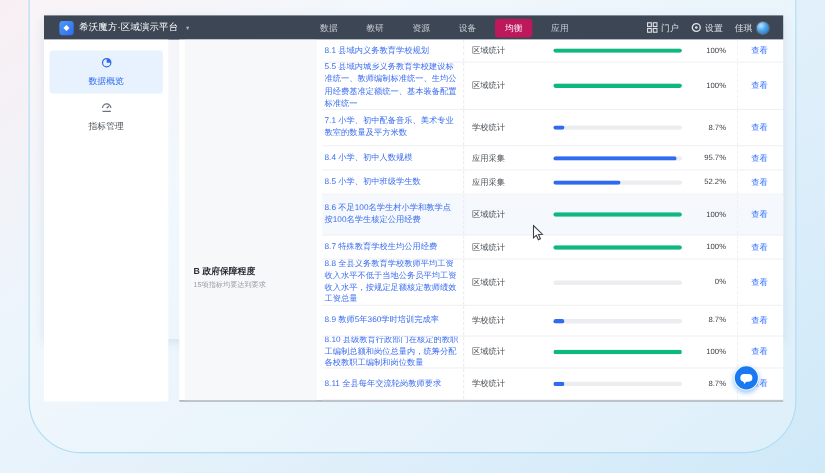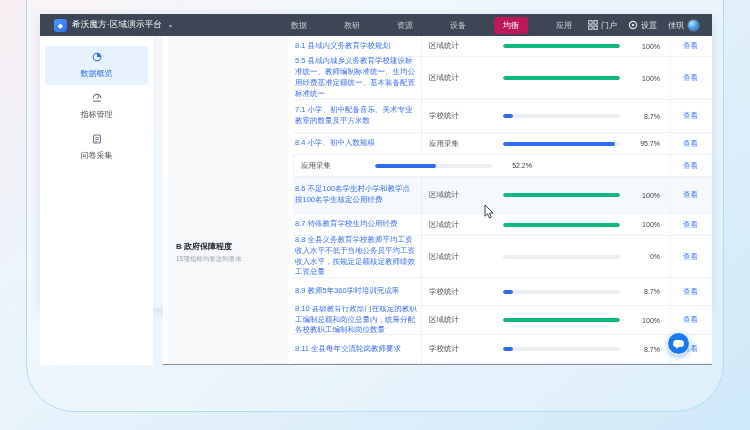--- a/index.html
+++ b/index.html
@@ -34,21 +34,21 @@
   .brand { display:flex; align-items:center; gap:5px; padding-left:14px; min-width:200px; }
   .brand-logo {
     width:13px; height:13px; border-radius:3px;
     background: linear-gradient(135deg,#4d9bf8,#2e6bf0);
     display:flex; align-items:center; justify-content:center;
     color:#fff; font-size:7px; line-height:1;
   }
   .brand-title { color:#ffffff; font-size:8.5px; letter-spacing:0.2px; }
   .brand-caret { color:#aab1bc; font-size:6px; margin-left:2px; }
 
-  .nav-menu { display:flex; align-items:flex-start; gap:19px; margin-left:42px; }
+  .nav-menu { display:flex; align-items:flex-start; gap:8px; margin-left:42px; }
   .nav-item { padding:3px 9px; border-radius:3px; color:#c7cdd6; cursor:pointer; white-space:nowrap; }
   .nav-item.active { background:#be185d; color:#ffffff; }
 
   .nav-right { margin-left:auto; display:flex; align-items:center; gap:11px; padding-right:12px; }
   .nav-right .nav-tool { display:flex; align-items:center; gap:3px; color:#dfe3e9; }
   .avatar {
     width:13px; height:13px; border-radius:50%;
     background: radial-gradient(circle at 35% 30%, #bfe3ff 0%, #4aa3e8 45%, #1f6fc9 100%);
     border:1px solid #5a6372;
   }
@@ -72,21 +72,21 @@
     background:#ffffff; border-bottom:1px solid #848b96;
     display:flex; padding-left:5px; overflow:hidden;
   }
   .category-cell {
     width:120px; flex:0 0 auto; background:#f7f8fa; position:relative;
   }
   .category-inner { position:absolute; left:8px; top:205px; }
   .category-title { font-size:8px; font-weight:bold; color:#272b33; margin-bottom:3px; }
   .category-sub { font-size:6.5px; color:#9aa0a8; }
 
-  .rows-col { flex:1; margin-left:5px; display:flex; flex-direction:column; }
+  .rows-col { flex:1; margin-left:5px; display:flex; flex-direction:column;align-items:flex-end; }
   .t-row {
     display:flex; align-items:center; overflow:hidden;
     border-bottom:1px solid #f0f1f4; flex:0 0 auto;
   }
   .t-row.hovered { background:#f5f8fc; }
   .cell-name {
     width:128px; flex:0 0 auto; padding:2px 4px 2px 2px;
     font-size:7.5px; line-height:1.45; color:#3b6df0; cursor:pointer;
   }
   .cell-type {
@@ -177,27 +177,20 @@
         <span>数据概览</span>
       </div>
       <div class="side-item">
         <svg class="side-icon" viewBox="0 0 10 10">
           <path d="M1.2 5.2 A3.8 3.8 0 0 1 8.8 5.2" fill="none" stroke="#6b7280" stroke-width="1.1"></path>
           <path d="M5 5.4 L7 3.4" stroke="#6b7280" stroke-width="1.1"></path>
           <path d="M1.2 8.2 L8.8 8.2" stroke="#6b7280" stroke-width="1.1"></path>
         </svg>
         <span>指标管理</span>
       </div>
-      <div class="side-item">
-        <svg class="side-icon" viewBox="0 0 10 10">
-          <rect x="1.6" y="1" width="6.8" height="8" rx="1" fill="none" stroke="#6b7280" stroke-width="1.1"></rect>
-          <path d="M3.2 3.6 L6.8 3.6 M3.2 5.6 L6.8 5.6 M3.2 7.6 L5.4 7.6" stroke="#6b7280" stroke-width="0.9"></path>
-        </svg>
-        <span>问卷采集</span>
-      </div>
     </div>
 
   <div class="main-panel">
     <div class="category-cell">
       <div class="category-inner">
         <div class="category-title">B 政府保障程度</div>
         <div class="category-sub">15项指标均要达到要求</div>
       </div>
     </div>
     <div class="rows-col">
@@ -239,20 +232,21 @@
           <div class="cell-type">应用采集</div>
           <div class="cell-bar">
             <div class="bar-track">
               <div class="bar-fill" style="width:95.7%;background:#2e6bf0"></div>
             </div>
             <div class="cell-pct">95.7%</div>
           </div>
           <div class="cell-view">查看</div>
         </div>
         <div class="t-row" style="height: 22px;">
+          <div class="cell-name">8.5 小学、初中班级学生数</div>
           <div class="cell-type">应用采集</div>
           <div class="cell-bar">
             <div class="bar-track">
               <div class="bar-fill" style="width:52.2%;background:#2e6bf0"></div>
             </div>
             <div class="cell-pct">52.2%</div>
           </div>
           <div class="cell-view">查看</div>
         </div>
         <div class="t-row hovered" style="height: 37px;">

